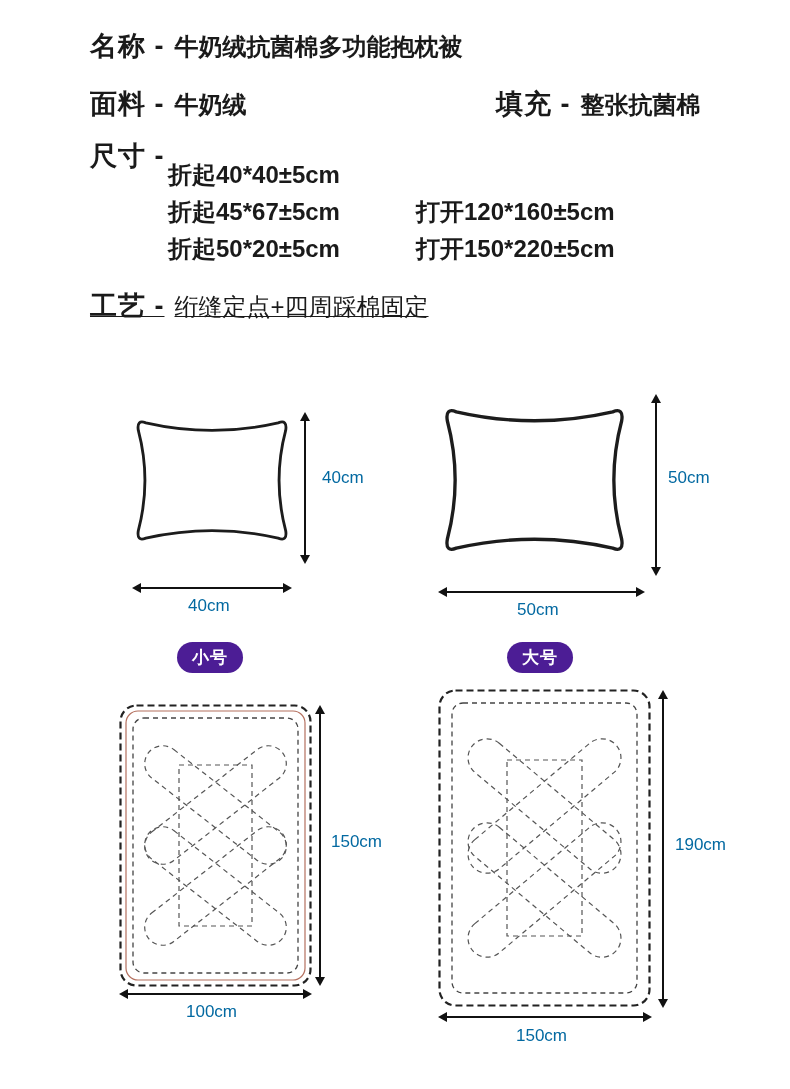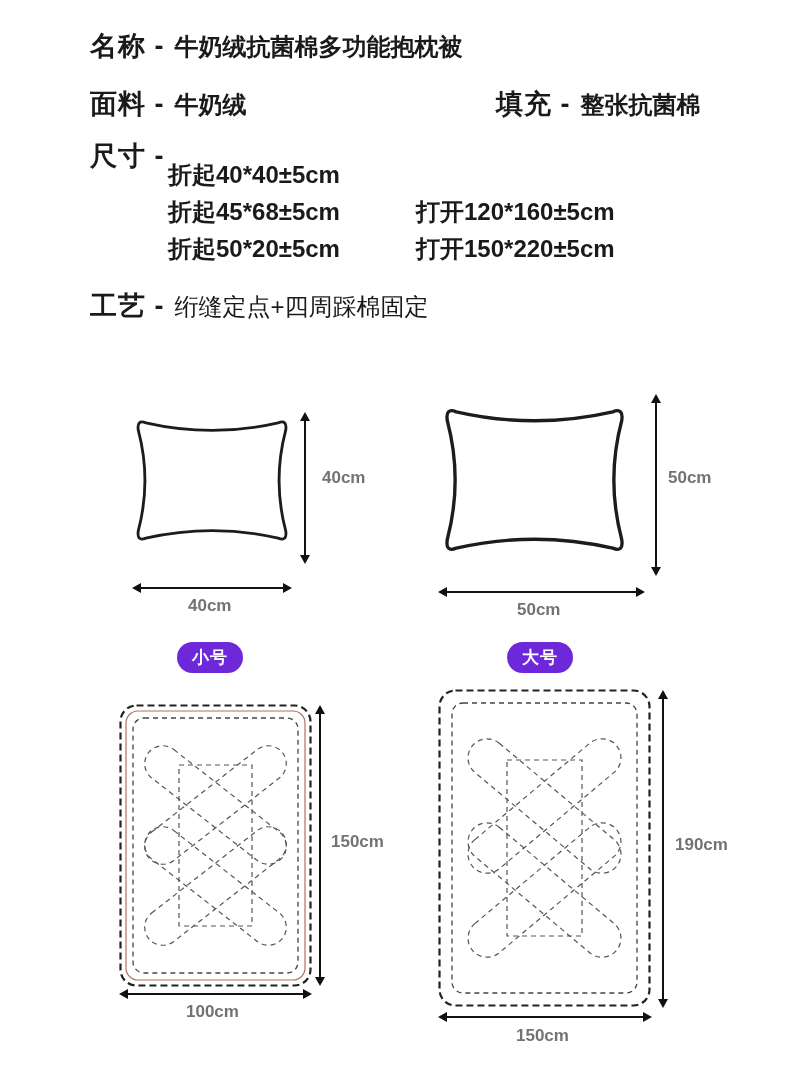--- a/index.html
+++ b/index.html
@@ -8,24 +8,24 @@
     position:relative; width:790px; height:1089px; background:#ffffff;
     font-family:"Liberation Sans", sans-serif; color:#1a1a1a; overflow:hidden;
   }
   .abs { position:absolute; }
   .label { font-size:27px; font-weight:700; letter-spacing:1px; }
   .value { font-size:24px; font-weight:700; margin-left:10px; }
   .craft .value { font-weight:400; }
   .size-row { display:flex; font-size:24px; font-weight:700; line-height:37px; white-space:nowrap;align-items:flex-end; }
   .size-row .folded { width:248px; }
   .badge {
-    position:absolute; background:#6d28d9; color:#ffffff; font-size:17px; font-weight:600;
+    position:absolute; background:#4c1d95; color:#ffffff; font-size:17px; font-weight:600;
     padding:4px 15px; border-radius:16px; letter-spacing:1px;
   }
-  .dim-label { position:absolute; font-size:17px; font-weight:700; color:#737373; white-space:nowrap; }
+  .dim-label { position:absolute; font-size:17px; font-weight:400; color:#0369a1; white-space:nowrap; }
   .varrow { position:absolute; width:12px; }
   .varrow .shaft { position:absolute; left:5.2px; top:7px; bottom:7px; width:1.6px; background:#111; }
   .varrow::before { content:""; position:absolute; top:0; left:1px;
     border-left:5px solid transparent; border-right:5px solid transparent; border-bottom:9px solid #111; }
   .varrow::after { content:""; position:absolute; bottom:0; left:1px;
     border-left:5px solid transparent; border-right:5px solid transparent; border-top:9px solid #111; }
   .harrow { position:absolute; height:12px; }
   .harrow .shaft { position:absolute; top:5.2px; left:7px; right:7px; height:1.6px; background:#111; }
   .harrow::before { content:""; position:absolute; left:0; top:1px;
     border-top:5px solid transparent; border-bottom:5px solid transparent; border-right:9px solid #111; }
@@ -50,30 +50,30 @@
   </div>
 
   <div class="abs" style="left:90px; top:138px;text-align:center;">
     <span class="label">尺寸 -</span>
   </div>
   <div class="abs" style="left:168px; top:156px;">
     <div class="size-row">
       <span class="folded">折起40*40±5cm</span>
     </div>
     <div class="size-row">
-      <span class="folded">折起45*68±5cm</span>
+      <span class="folded">折起45*67±5cm</span>
       <span class="open">打开120*160±5cm</span>
     </div>
     <div class="size-row">
       <span class="folded">折起50*20±5cm</span>
       <span class="open">打开150*220±5cm</span>
     </div>
   </div>
 
-  <div class="abs craft" style="left:90px; top:288px;">
+  <div class="abs craft" style="left:90px; top:288px;text-decoration:underline;">
     <span class="label">工艺 -</span><span class="value">绗缝定点+四周踩棉固定</span>
   </div>
 
   <svg class="abs" style="position:absolute; left:127px; top:398px;" width="170" height="165" viewBox="0 0 180 170">
     <path d="M 20 24 Q 90 40 160 24 Q 170 20 168 32 Q 154 85 168 138 Q 170 150 160 146 Q 90 130 20 146 Q 10 150 12 138 Q 26 85 12 32 Q 10 20 20 24 Z" fill="#ffffff" stroke="#1c1c1c" stroke-width="3" stroke-linejoin="round"></path>
   </svg>
   <div class="varrow" style="left:299px; top:412px; height:152px;">
     <div class="shaft"></div>
   </div>
   <span class="dim-label" style="left:322px; top:468px;">40cm</span>

